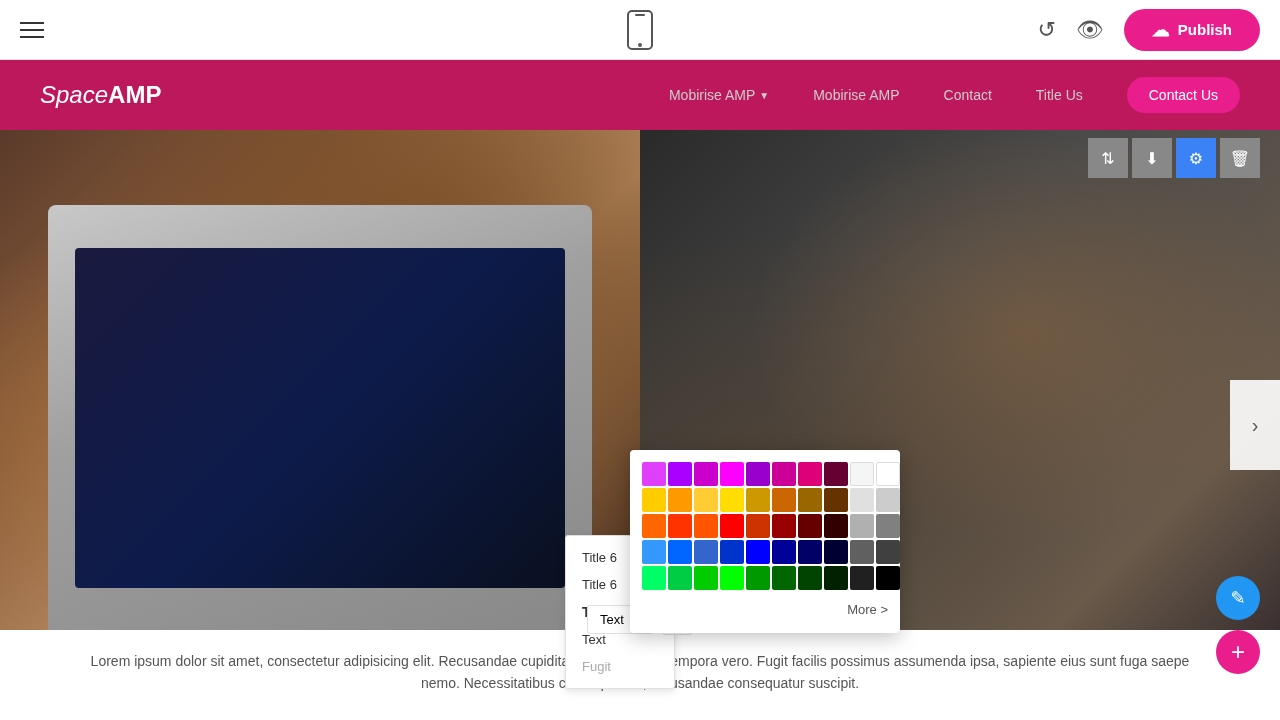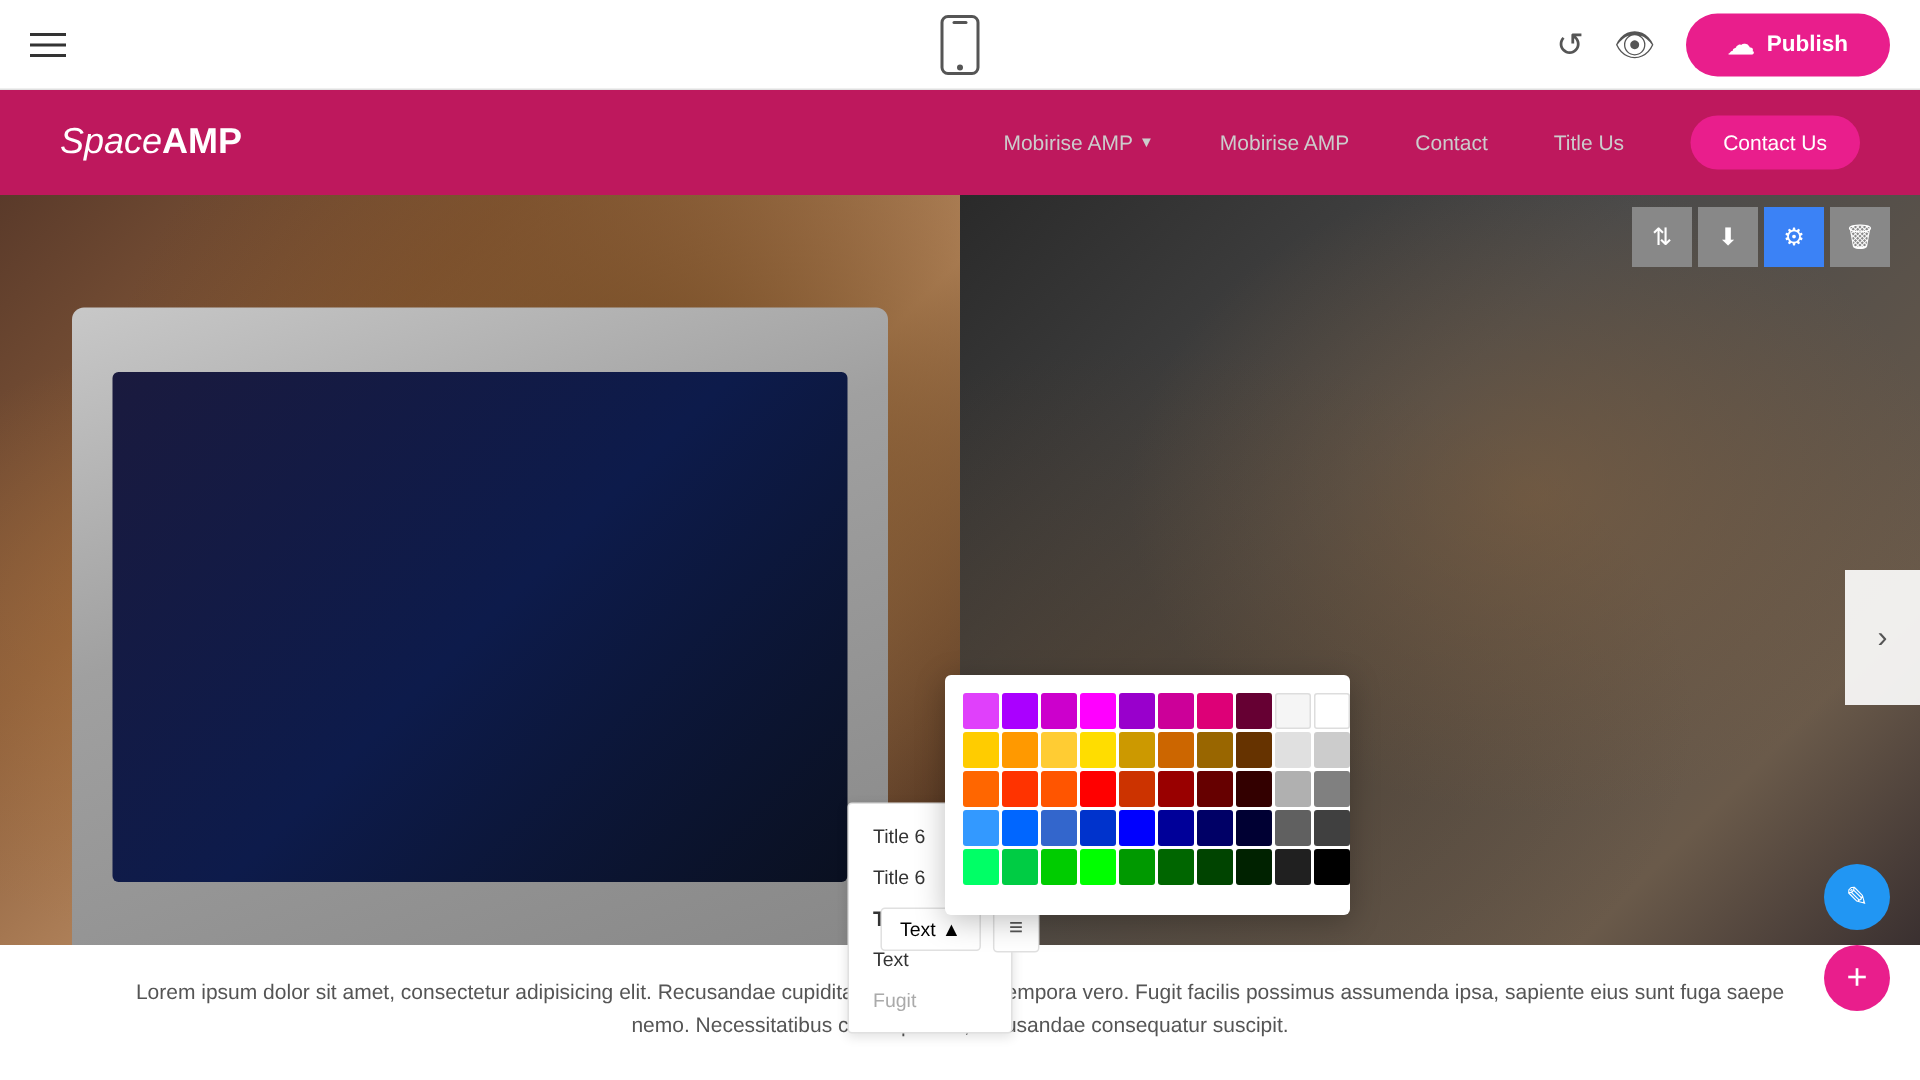--- a/index.html
+++ b/index.html
@@ -423,20 +423,21 @@
       <div class="color-cell" style="background:#00cc44;"></div>
       <div class="color-cell" style="background:#00cc00;"></div>
       <div class="color-cell" style="background:#00ff00;"></div>
       <div class="color-cell" style="background:#009900;"></div>
       <div class="color-cell" style="background:#006600;"></div>
       <div class="color-cell" style="background:#004400;"></div>
       <div class="color-cell" style="background:#002200;"></div>
       <div class="color-cell" style="background:#202020;"></div>
       <div class="color-cell" style="background:#000000;"></div>
     </div>
+    <div class="more-link">More &gt;</div>
   </div>
 
   <div class="dropdown-panel">
     <div class="dropdown-item">Title 6</div>
     <div class="dropdown-item">Title 6</div>
     <div class="dropdown-item title3">Title 3</div>
     <div class="dropdown-item">Text</div>
     <div class="dropdown-item menu-item">Fugit</div>
   </div>
 

